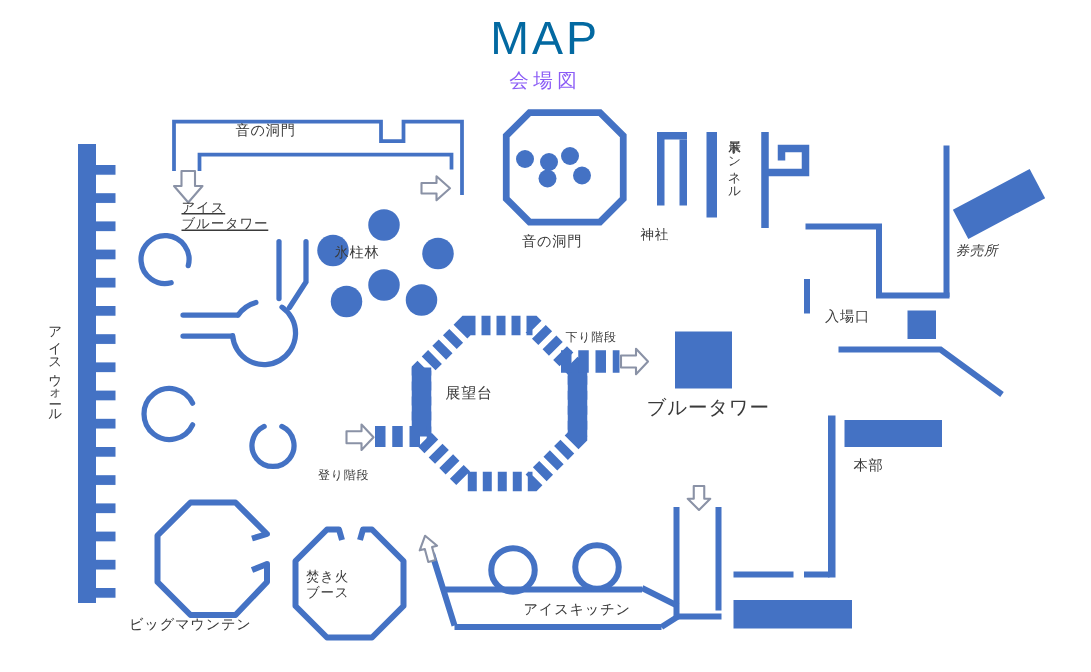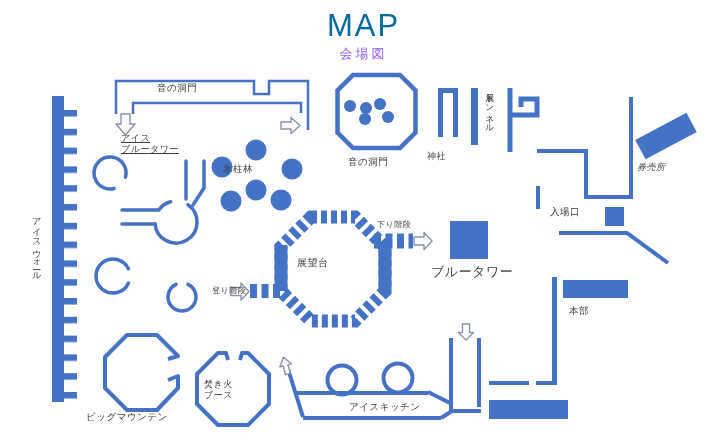--- a/index.html
+++ b/index.html
@@ -154,21 +154,21 @@
   <div class="lbl vlabel" style="left:485px; top:87px; height:72px; font-size:8.5px;">展示トンネル</div>
 
   <div class="lbl" style="left:637px; top:162px; width:50px; font-size:9px;font-style:italic;">券売所</div>
 
   <div class="lbl" style="left:550px; top:206px; width:50px; font-size:9.5px;">入場口</div>
 
   <div class="lbl" style="left:377px; top:220px; width:50px; font-size:8px;">下り階段</div>
 
   <div class="lbl" style="left:297px; top:257px; width:50px; font-size:10px;">展望台</div>
 
-  <div class="lbl" style="left:212px; top:286px; width:50px; font-size:8px;">登り階段</div>
+  <div class="lbl" style="left:212px; top:312px; width:50px; font-size:8px;">登り階段</div>
 
   <div class="lbl" style="left:431px; top:264px; width:60px; font-size:13px;">ブルータワー</div>
 
   <div class="lbl" style="left:569px; top:305px; width:30px; font-size:9.5px;">本部</div>
 
   <div class="lbl" style="left:86px; top:411px; width:80px; font-size:9.5px;">ビッグマウンテン</div>
 
   <div class="lbl" style="left:204px; top:379px; width:50px; font-size:9px;">
     <div>焚き火</div>
     <div>ブース</div>

